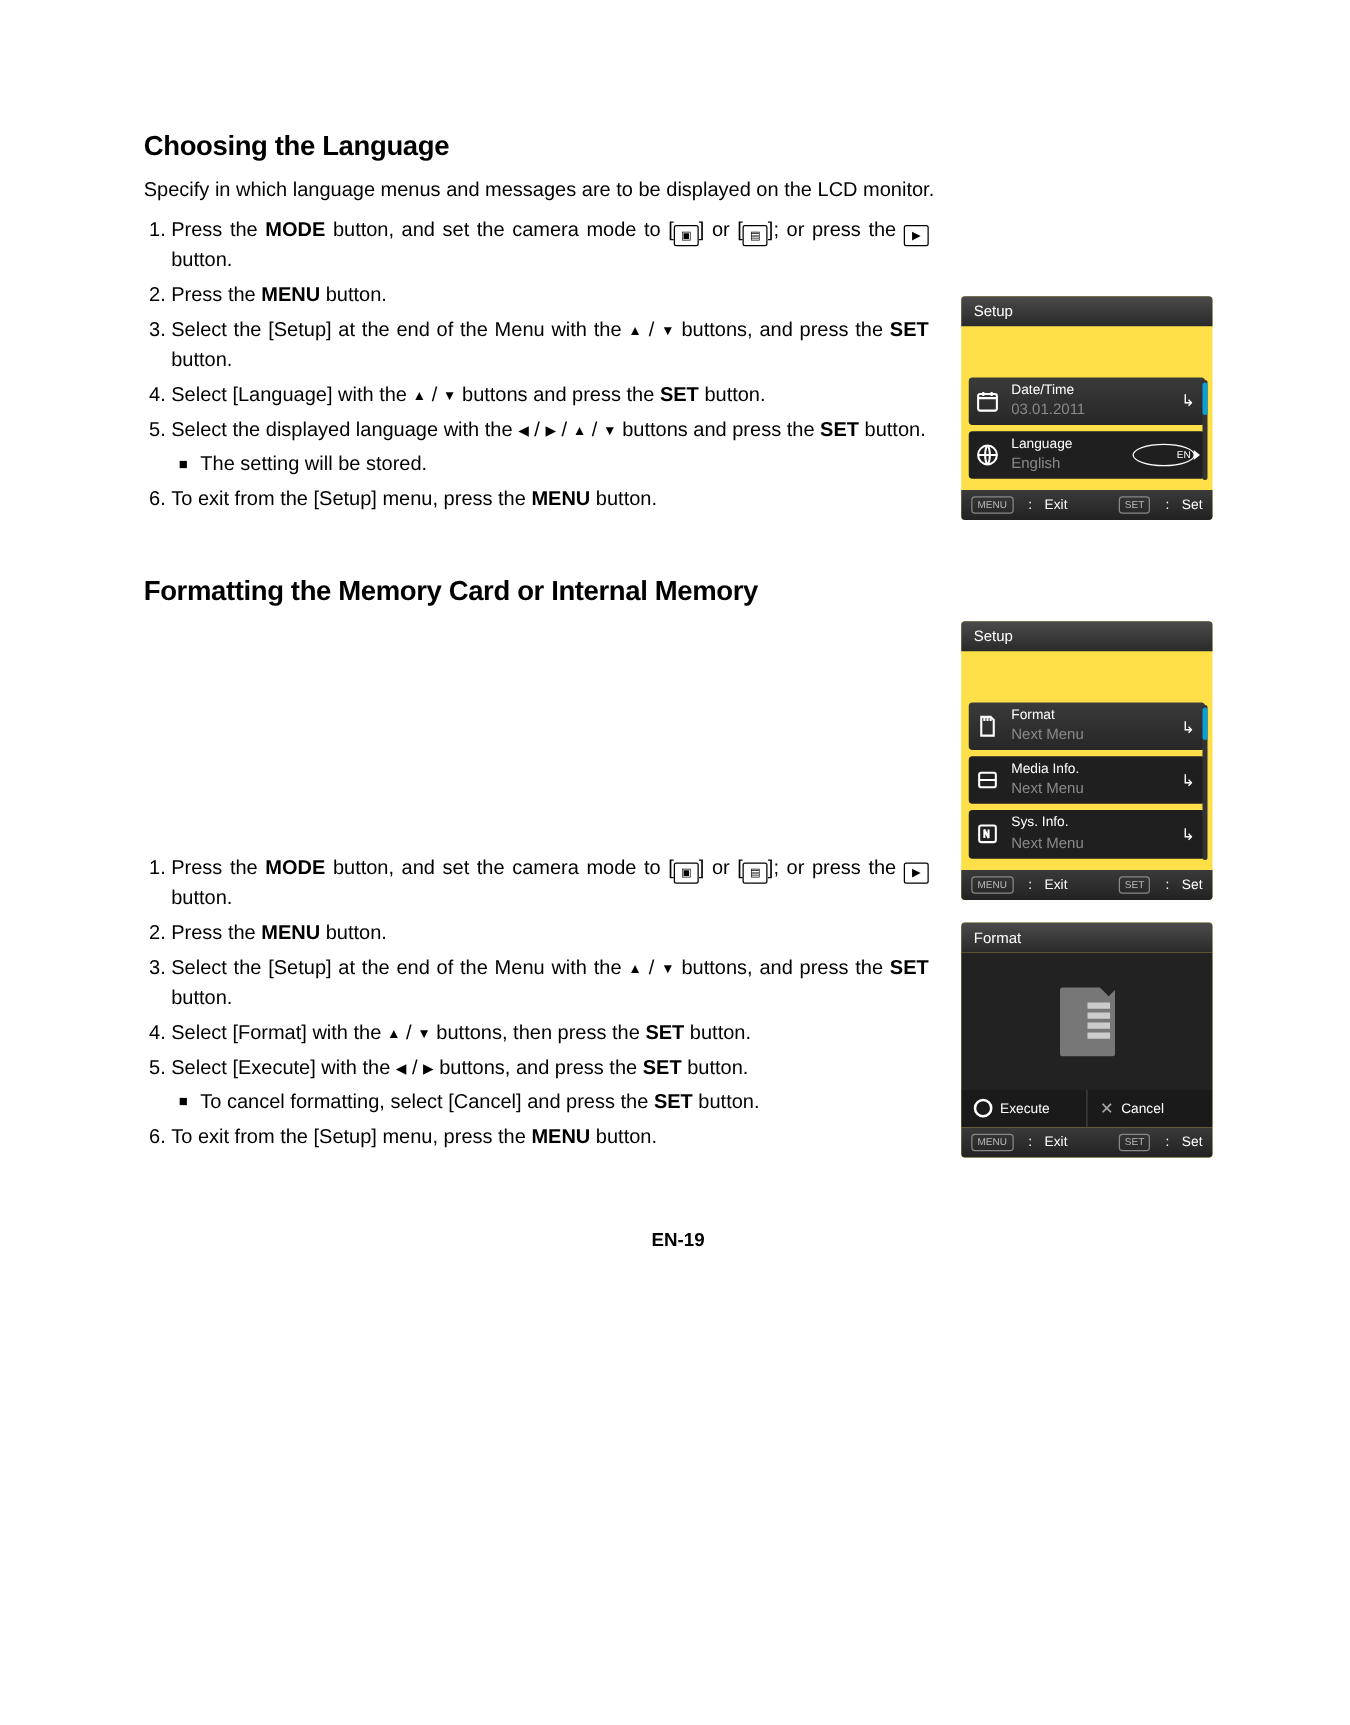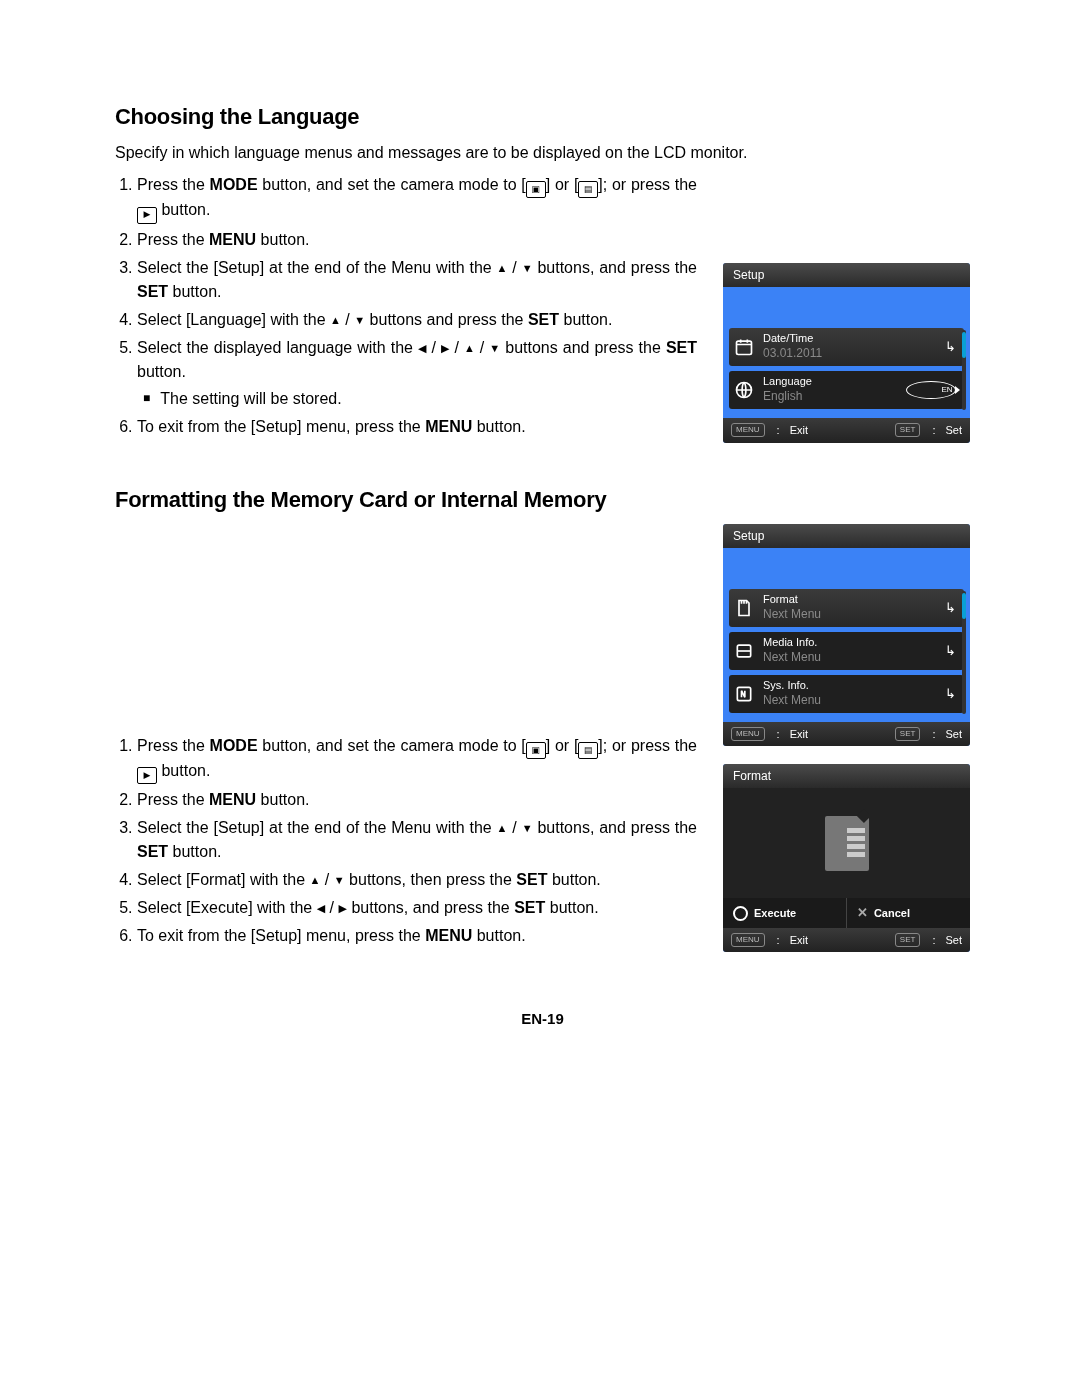--- a/index.html
+++ b/index.html
@@ -37,22 +37,22 @@
   
   .glyphbox {
     display:inline-flex; align-items:center; justify-content:center;
     width:18px; height:15px; border:1.5px solid #000; border-radius:2px;
     font-size:9px; vertical-align:-2px;
   }
   .tri { display:inline-block; font-size:11px; vertical-align:1px;}
 
   
   .lcd {
-    width: 247px;
-    background: #3b82f6;
+    width: 201px;
+    background: #fde047;
     border-radius: 3px;
     font-size: 11px;
     color: #ccc;
     position: relative;
   }
   .lcd-title {
     background: linear-gradient(#4b4b4b,#2a2a2a);
     color:#fff;
     padding:3px 10px;
     border-radius:3px 3px 0 0;
@@ -105,21 +105,21 @@
     width:44px; height:55px; background:#777;
     position:relative; border-radius:2px;
   }
   .card-icon::before{
     content:""; position:absolute; right:-2px; top:0; width:10px; height:10px; background:#222; transform:rotate(45deg); transform-origin:top right;
   }
   .card-stripes{ position:absolute; right:4px; top:12px; display:flex; flex-direction:column; gap:3px;}
   .card-stripes span{ width:18px; height:5px; background:#ccc;}
 
   .exec-row {
-    display:flex; background:#1a1a1a;font-weight:bold;
+    display:flex; background:#1a1a1a;
   }
   .exec-row > div { flex:1; padding:5px 10px; display:flex; align-items:center; gap:6px; color:#fff; font-size:11px;}
   .exec-row > div:first-child { border-right:1px solid #444;}
   .dot{ width:11px;height:11px;border:2px solid #fff;border-radius:50%; }
   .x-icon{ font-size:13px; color:#aaa; }
 
   .footer { text-align:center; font-weight:bold; margin-top:56px; font-size:15px;}
 
   .lang-badge{
     border:1.5px solid #fff; border-radius:50%;
@@ -208,20 +208,23 @@
   <h2>Formatting the Memory Card or Internal Memory</h2>
 
   <div class="cols">
     <div class="textcol">
       <ol class="ol">
         <li><span>Press the </span><b>MODE</b><span> button, and set the camera mode to [</span><span class="glyphbox">▣</span><span>] or [</span><span class="glyphbox">▤</span><span>]; or press the </span><span class="glyphbox">▶</span><span> button.</span></li>
         <li><span>Press the </span><b>MENU</b><span> button.</span></li>
         <li><span>Select the [Setup] at the end of the Menu with the </span><span class="tri">▲</span><span> / </span><span class="tri">▼</span><span> buttons, and press the </span><b>SET</b><span> button.</span></li>
         <li><span>Select [Format] with the </span><span class="tri">▲</span><span> / </span><span class="tri">▼</span><span> buttons, then press the </span><b>SET</b><span> button.</span></li>
         <li><span>Select [Execute] with the </span><span class="tri">◀</span><span> / </span><span class="tri">▶</span><span> buttons, and press the </span><b>SET</b><span> button.</span>
+          <div class="sub">
+              <span><span>To cancel formatting, select [Cancel] and press the </span><b>SET</b><span> button.</span></span>
+            </div>
         </li>
         <li><span>To exit from the [Setup] menu, press the </span><b>MENU</b><span> button.</span></li>
       </ol>
     </div>
 
     <div style="display:flex;flex-direction:column;gap:18px;">
 
       <div class="lcd">
         <div class="lcd-title">Setup</div>
         <div class="lcd-body">

